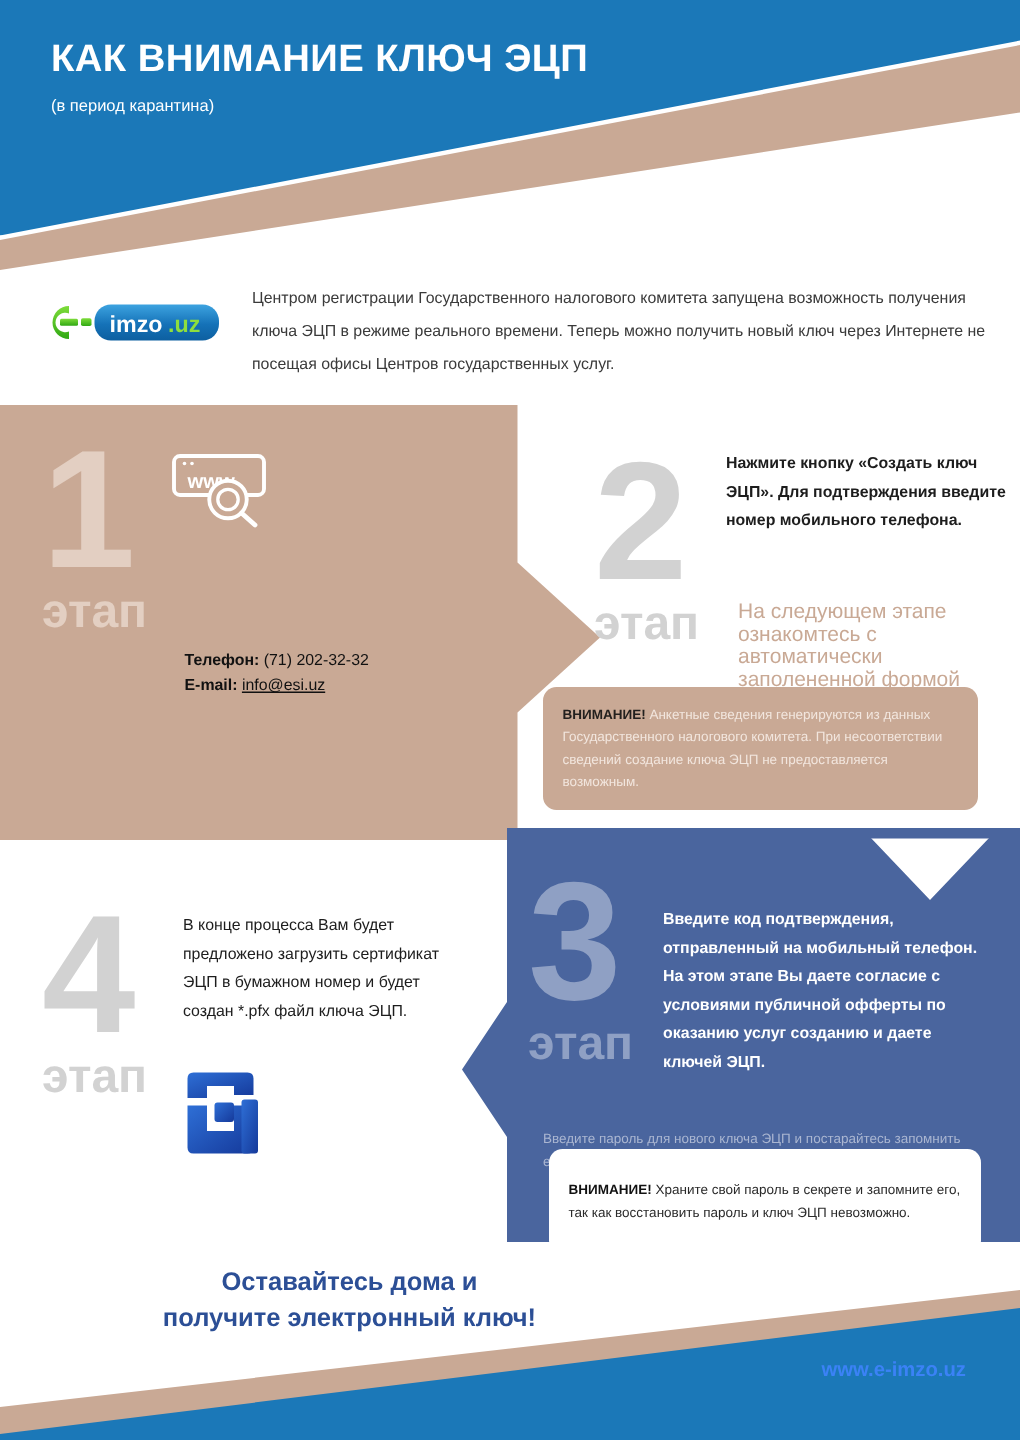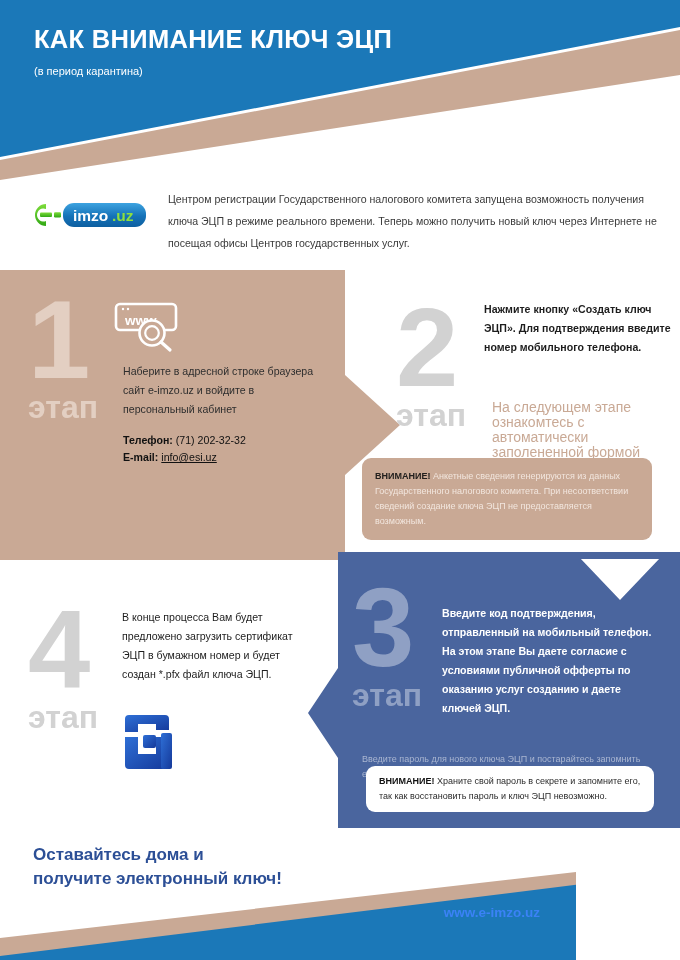--- a/index.html
+++ b/index.html
@@ -115,21 +115,21 @@
   .s3-body{
     position:absolute;left:442px;top:604px;width:220px;
     font-size:10.6px;line-height:19px;color:#ffffff;font-weight:bold;
   }
   .s3-note{
     position:absolute;left:362px;top:752px;width:280px;
     font-size:9px;line-height:15px;color:#aab6d1;
   }
   .s3-attn{
     position:absolute;left:366px;top:766px;width:288px;
-    background:#ffffff;border-radius:9px;padding:8px 13px;
+    background:#ffffff;border-radius:9px;padding:20px 13px;
     font-size:9px;line-height:15px;color:#2b2b2b;
     box-sizing:border-box;
   }
   .s3-attn b{font-weight:bold;color:#111;}
 
   
   .num4{
     position:absolute;left:28px;top:602px;
     font-size:112px;font-weight:bold;line-height:96px;color:#d2d2d2;
   }
@@ -137,21 +137,21 @@
     position:absolute;left:28px;top:700px;
     font-size:32px;font-weight:bold;color:#d2d2d2;line-height:34px;
   }
   .s4-body{
     position:absolute;left:122px;top:608px;width:185px;
     font-size:10.6px;line-height:19px;color:#1d1d1d;
   }
   .gnk-logo{position:absolute;left:121px;top:713px;width:60px;height:58px;}
 
   
-  .footer{position:absolute;left:0;top:830px;width:576px;height:130px;overflow:hidden;}
+  .footer{position:absolute;left:0;top:830px;width:680px;height:130px;overflow:hidden;text-align:center;}
   .footer .beige-band{
     position:absolute;left:0;top:0;width:680px;height:130px;
     background:#c9a995;
     clip-path:polygon(0 108px, 680px 30px, 680px 62px, 0 130px);
   }
   .footer .blue-band{
     position:absolute;left:0;top:0;width:680px;height:130px;
     background:#1b78b8;
     clip-path:polygon(0 126px, 680px 42px, 680px 130px, 0 130px);
   }
@@ -213,21 +213,20 @@
     <svg width="76" height="58" viewBox="0 0 76 58" xmlns="http://www.w3.org/2000/svg">
       <rect x="4" y="8" width="60" height="26" rx="4" fill="none" stroke="#ffffff" stroke-width="2.6"></rect>
       <circle cx="11" cy="13" r="1.2" fill="#ffffff"></circle>
       <circle cx="16" cy="13" r="1.2" fill="#ffffff"></circle>
       <text x="13" y="29" font-family="Liberation Sans, sans-serif" font-size="13.5" font-weight="bold" fill="#ffffff">www</text>
       <circle cx="40" cy="37" r="12.5" fill="#c9a995" stroke="#ffffff" stroke-width="2.6"></circle>
       <circle cx="40" cy="37" r="6.8" fill="none" stroke="#ffffff" stroke-width="2.2"></circle>
       <line x1="49" y1="46" x2="58" y2="54" stroke="#ffffff" stroke-width="3.2" stroke-linecap="round"></line>
     </svg>
   </div>
-  <div class="s1-body">Наберите в адресной строке браузера сайт e-imzo.uz и войдите в персональный кабинет</div>
   <div class="s1-contact">
     <div>
       <b>Телефон:</b>
       <span>(71) 202-32-32</span>
     </div>
     <div>
       <b>E-mail:</b>
       <a href="#">info@esi.uz</a>
     </div>
   </div>

